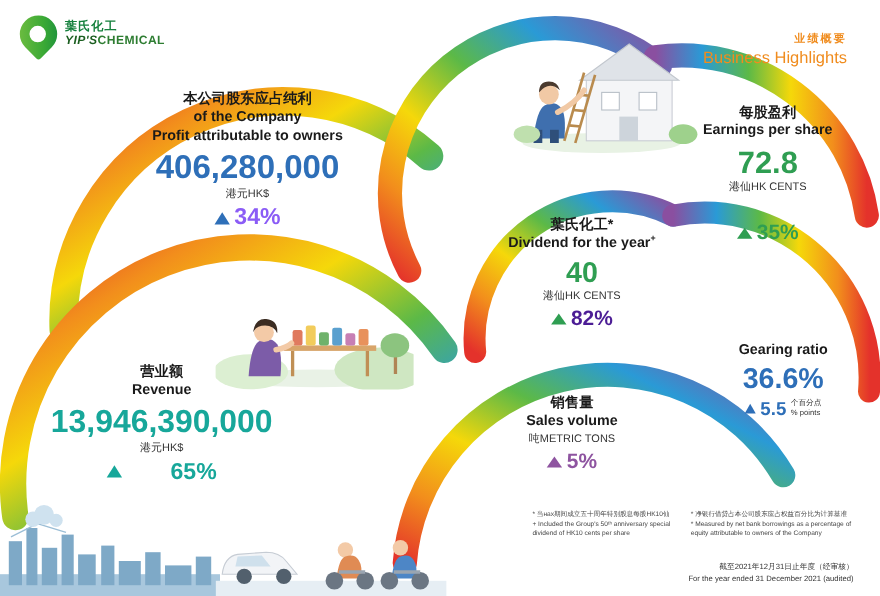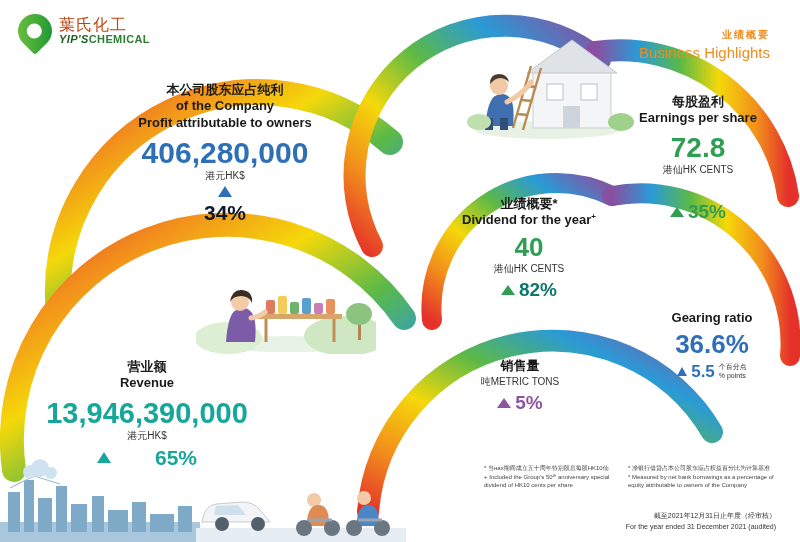--- a/index.html
+++ b/index.html
@@ -30,21 +30,21 @@
   }
   .logo-drop::after {
     content: "";
     position: absolute;
     left: 9px; top: 9px;
     width: 15px; height: 15px;
     border-radius: 50%;
     background: #ffffff;
   }
   .logo-text-cn {
-    font-size: 16px; font-weight: normal; color: #c2410c; letter-spacing: 1px;
+    font-size: 11px; font-weight: bold; color: #15803d; letter-spacing: 1px;
     line-height: 1.05;
   }
   .logo-text-en {
     font-size: 11px; font-weight: bold; color: #2e7d32; letter-spacing: 0.4px;
   }
   .logo-yips { color: #1b5e20; font-style: italic; }
 
   
   #bh { right: 30px; top: 28px; text-align: right; }
   #bh .cn { font-size: 10px; font-weight: bold; color: #f08c1e; letter-spacing: 2px; }
@@ -282,76 +282,77 @@
     <div class="cn">业绩概要</div>
     <div class="en">Business Highlights</div>
   </div>
 
   <div class="abs metric" style="left:90px; top:82px; width:270px;">
     <div class="label-cn">本公司股东应占纯利</div>
     <div class="label-en">of the Company</div>
     <div class="label-en">Profit attributable to owners</div>
     <div class="value" style="font-size:30px; color:#2e6fb8; margin-top:6px;">406,280,000</div>
     <div class="unit">港元HK$</div>
-    <div class="delta" style="color:#0f172a; font-size:21px;flex-direction:column;">
+    <div class="delta" style="color:#8b5cf6; font-size:21px;">
       <span class="tri" style="border-bottom:11px solid #2e6fb8;"></span>
       <span>34%</span>
     </div>
   </div>
 
   <div class="abs metric" style="left:608px; top:94px; width:180px;">
     <div class="label-cn">每股盈利</div>
     <div class="label-en">Earnings per share</div>
     <div class="value" style="font-size:28px; color:#2f9e52; margin-top:6px;">72.8</div>
     <div class="unit">港仙HK CENTS</div>
     <div class="delta" style="color:#2f9e52; font-size:19px;margin-top:24px;">
       <span class="tri" style="border-bottom:10px solid #2f9e52;"></span>
       <span>35%</span>
     </div>
   </div>
 
   <div class="abs metric" style="left:438px; top:196px; width:182px;">
-    <div class="label-cn">业绩概要*</div>
+    <div class="label-cn">葉氏化工*</div>
     <div class="label-en">
       <span>Dividend for the year</span><sup style="font-size:8px;">+</sup>
     </div>
     <div class="value" style="font-size:26px; color:#2f9e52; margin-top:5px;">40</div>
     <div class="unit">港仙HK CENTS</div>
-    <div class="delta" style="color:#0f766e; font-size:19px;">
+    <div class="delta" style="color:#4c1d95; font-size:19px;">
       <span class="tri" style="border-bottom:10px solid #2f9e52;"></span>
       <span>82%</span>
     </div>
   </div>
 
   <div class="abs metric" style="left:632px; top:310px; width:160px;">
     <div class="label-en">Gearing ratio</div>
     <div class="value" style="font-size:26px; color:#2e6fb8; margin-top:5px;">36.6%</div>
     <div class="delta" style="color:#2e6fb8; font-size:17px;">
       <span class="tri-sm" style="border-bottom:9px solid #2e6fb8;"></span>
       <span>5.5</span>
       <span style="font-size:7px; color:#333; text-align:left; line-height:1.2; font-weight:normal;">
         <span style="display:block;">个百分点</span>
         <span style="display:block;">% points</span>
       </span>
     </div>
   </div>
 
-  <div class="abs metric" style="left:8px; top:359px; width:278px;">
+  <div class="abs metric" style="left:8px; top:330px; width:278px;">
     <div class="label-cn">营业额</div>
     <div class="label-en">Revenue</div>
     <div class="value" style="font-size:29px; color:#17a79a; margin-top:6px;">13,946,390,000</div>
     <div class="unit">港元HK$</div>
     <div class="delta" style="color:#17a79a; font-size:21px;gap:44px;">
       <span class="tri" style="border-bottom:11px solid #17a79a;"></span>
       <span>65%</span>
     </div>
   </div>
 
   <div class="abs metric" style="left:420px; top:358px; width:200px;">
     <div class="label-cn">销售量</div>
+    <div class="label-en">Sales volume</div>
     <div class="unit">吨METRIC TONS</div>
     <div class="delta" style="color:#8e54a0; font-size:19px;">
       <span class="tri" style="border-bottom:10px solid #8e54a0;"></span>
       <span>5%</span>
     </div>
   </div>
 
   <div class="abs footnote" style="left:484px; bottom:52px; width:128px;">
     <span class="fn-cn">* 当нах期间成立五十周年特别股息每股HK10仙</span>
     <span class="fn-en">+ Included the Group's 50ᵗʰ anniversary special dividend of HK10 cents per share</span>

